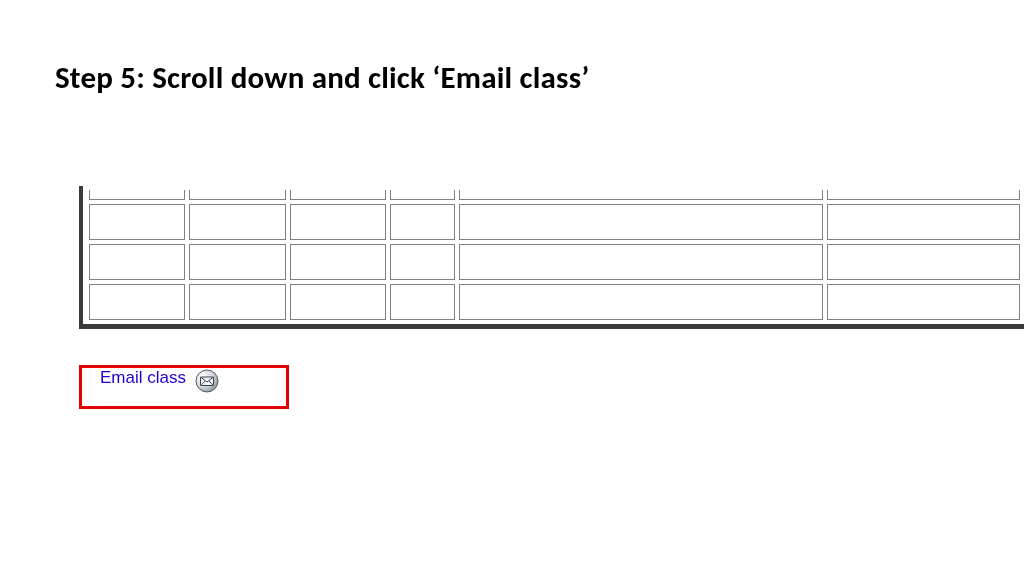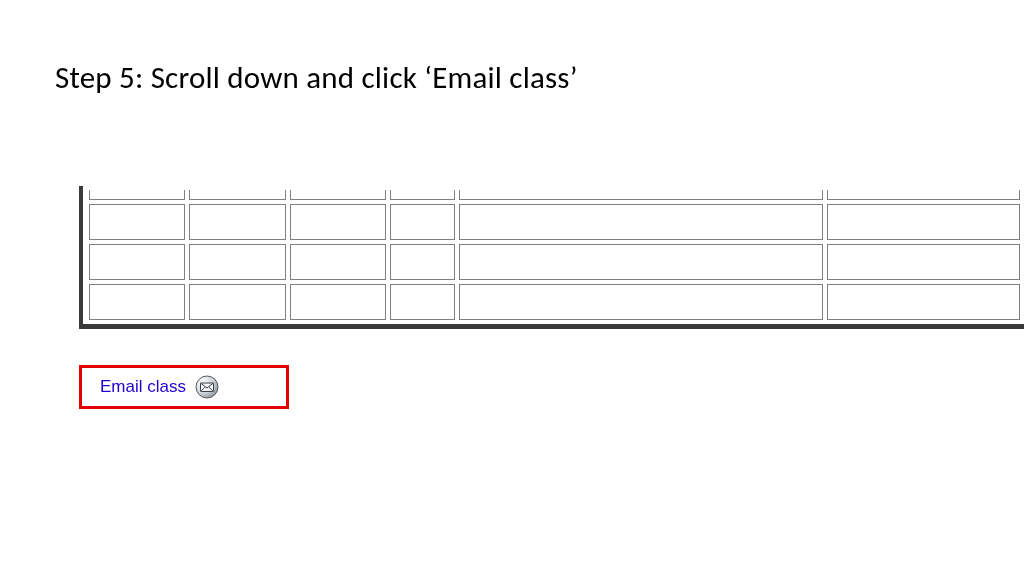--- a/index.html
+++ b/index.html
@@ -16,21 +16,21 @@
     position: relative;
     width: 1024px;
     height: 576px;
   }
   .heading {
     position: absolute;
     left: 55px;
     top: 58px;
     font-size: 31px;
     color: #000000;
-    font-weight: 400;
+    font-weight: 700;
     letter-spacing: 0.2px;
   }
   .grid-wrap {
     position: absolute;
     left: 79px;
     top: 186px;
     width: 945px; 
     overflow: hidden;
   }
   
@@ -65,21 +65,20 @@
   col.c6 { width: 180px; }
 
   .email-link-box {
     position: absolute;
     left: 79px;
     top: 365px;
     width: 210px;
     height: 44px;
     border: 3px solid #e30000;
     display: flex;
-    align-items: center;
     padding-left: 18px;
     gap: 8px;
   }
   .email-link-text {
     font-family: Verdana, Tahoma, sans-serif;
     font-size: 17px;
     color: #2000d0;
     cursor: pointer;
   }
   .mail-icon-wrap {

